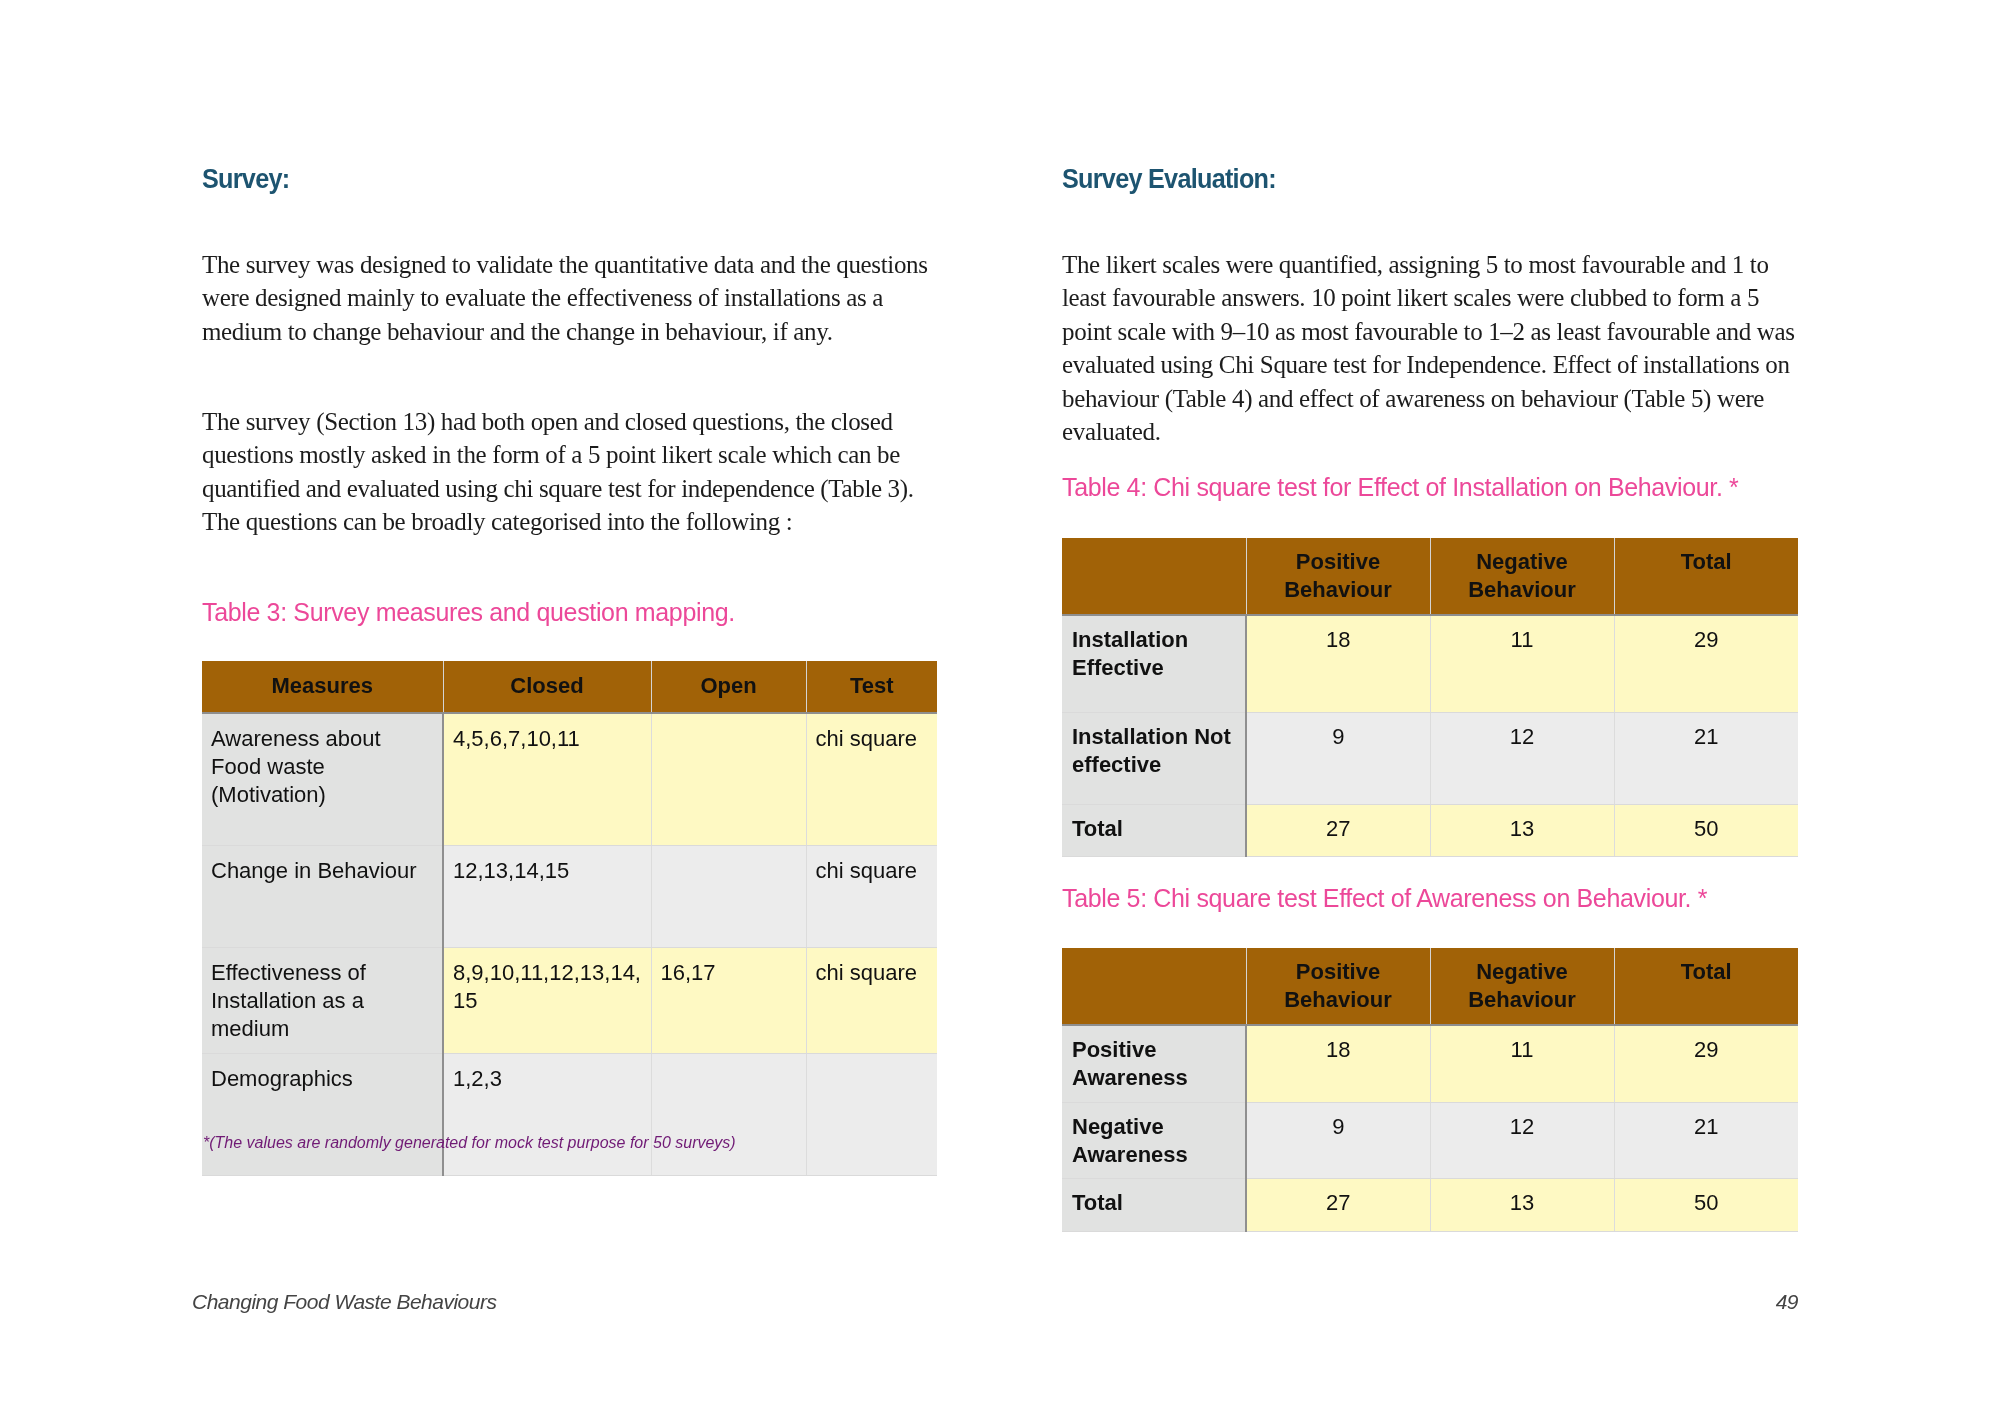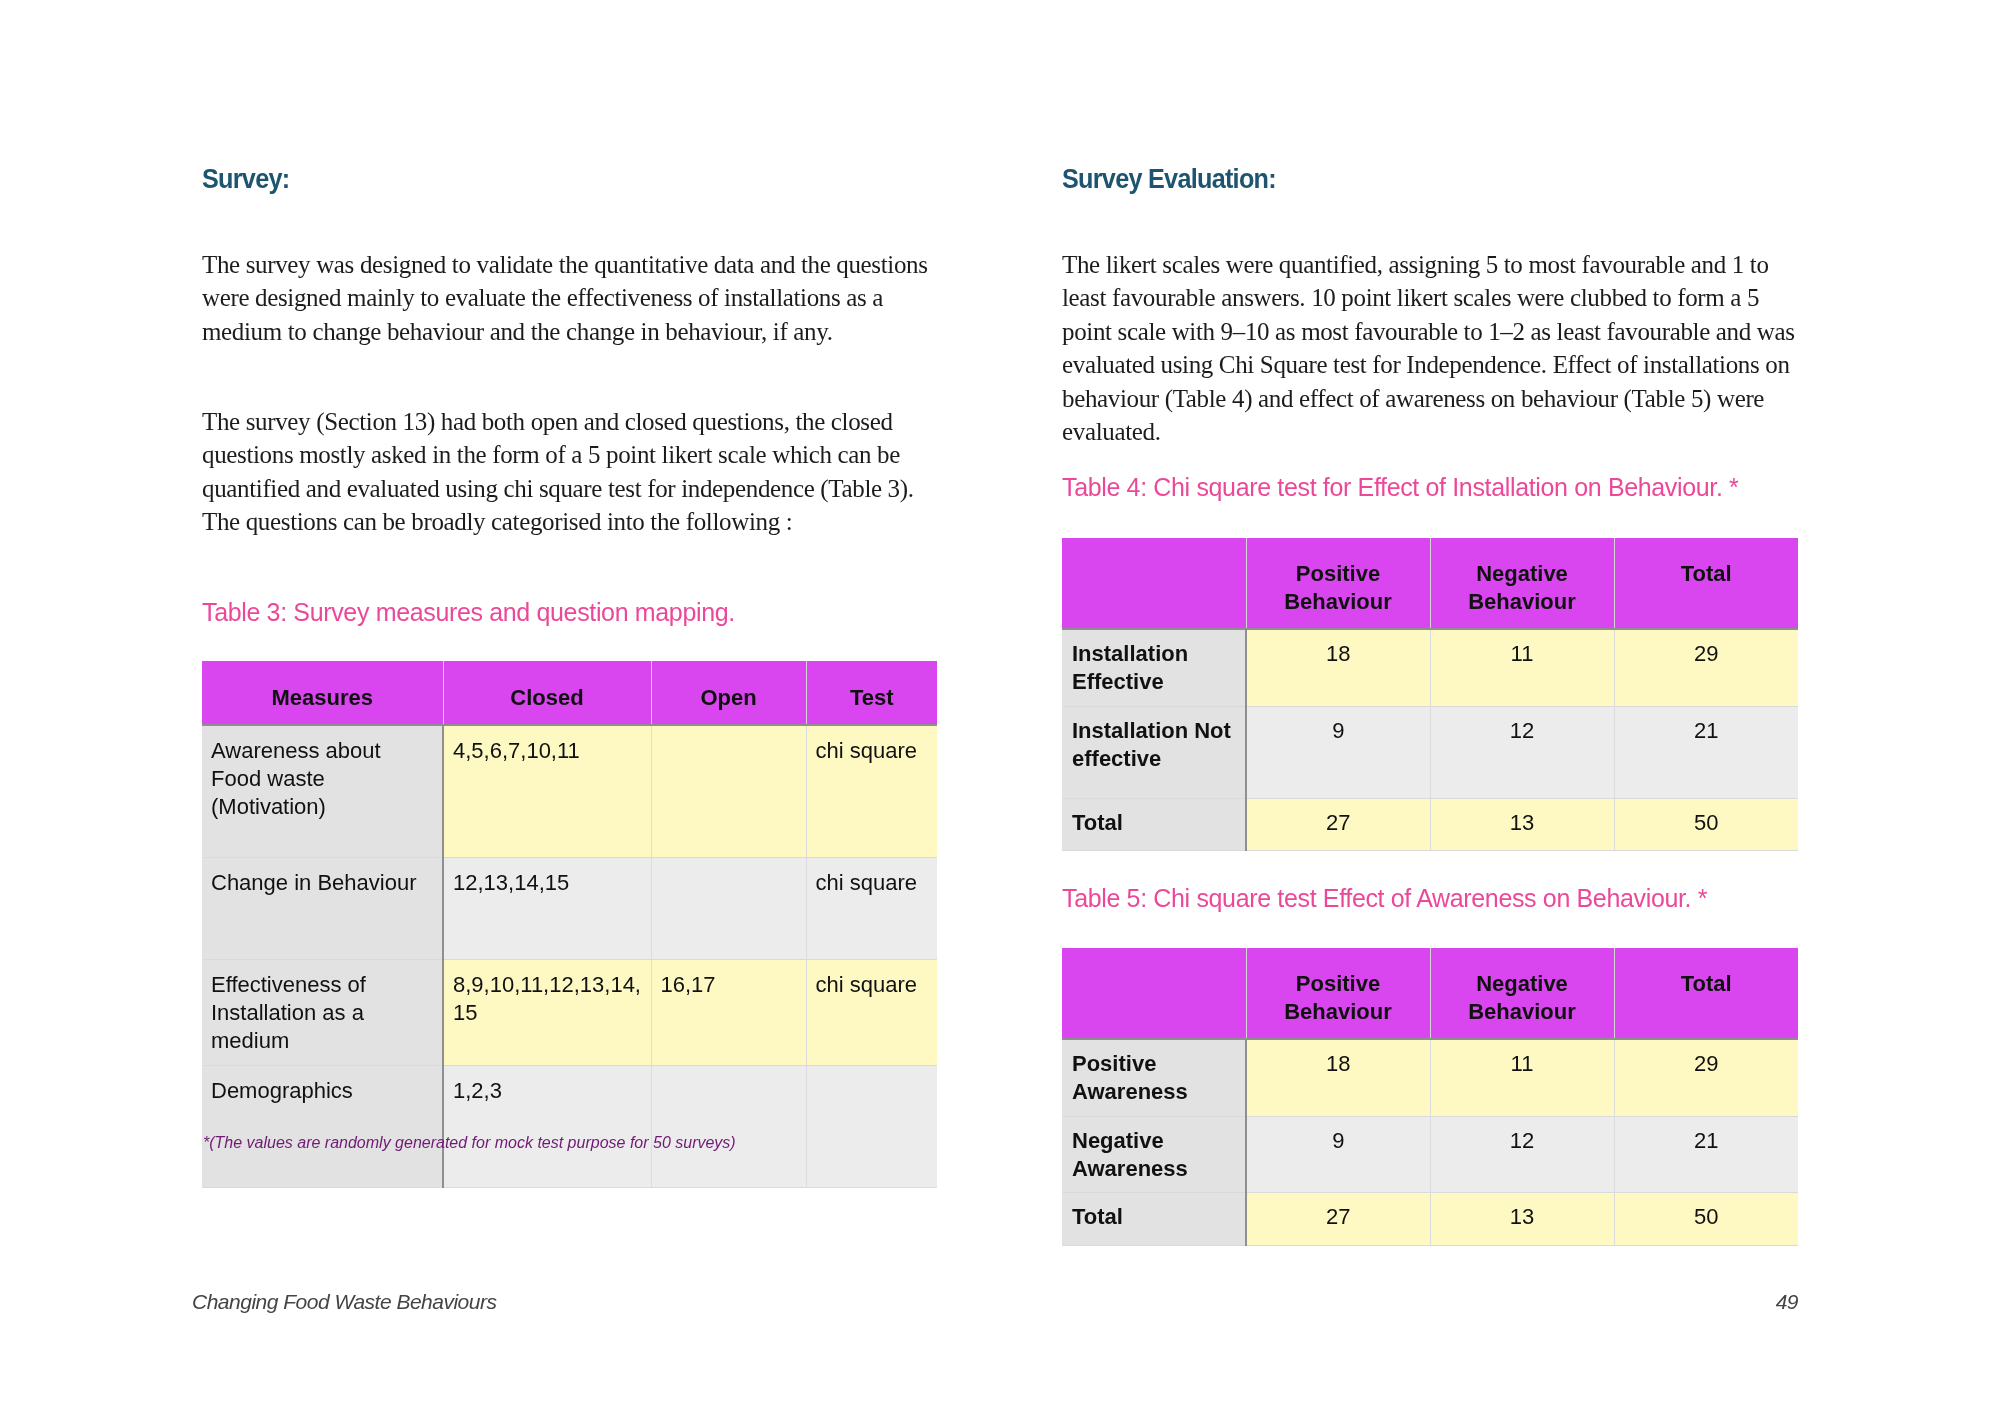--- a/index.html
+++ b/index.html
@@ -20,23 +20,23 @@
     font-family: Liberation Sans, sans-serif;
     font-size: 25px; line-height: 30px; color: #ec4899;
     letter-spacing: -0.35px; white-space: nowrap;
   }
   table.t {
     position: absolute; border-collapse: collapse; table-layout: fixed;
     font-family: "Liberation Sans", "DejaVu Sans", sans-serif;
     font-size: 22px; line-height: 28px; color: #111;
   }
   table.t th {
-    background: #d946ef; font-weight: bold; vertical-align: top;
+    background: #a16207; font-weight: bold; vertical-align: top;
     border-right: 1px solid #d4d4d4; border-bottom: 2px solid #8e8e8e;
-    padding: 12px;
+    padding: 0;
   }
   table.t td {
     vertical-align: top; border-right: 1px solid #dcdcdc; border-bottom: 1px solid #dadada;
     padding: 0;
   }
   table.t th:last-child, table.t td:last-child { border-right: none; }
   table.t td.rowhead { background: #e1e2e1; border-right: 2px solid #8f8f8f; }
   table.t tr.odd td { background: #fef9c3; }
   table.t tr.even td { background: #ececec; }
   table.t tr.odd td.rowhead, table.t tr.even td.rowhead { background: #e1e2e1; }
@@ -176,21 +176,21 @@
         </th>
       <th>
           <span class="cell">Negative Behaviour</span>
         </th>
       <th>
           <span class="cell">Total</span>
         </th>
     </tr>
   </thead>
   <tbody>
-    <tr class="odd" style="height:77px;">
+    <tr class="odd" style="height:97px;">
       <td class="rowhead">
           <span class="cell">Installation Effective</span>
         </td>
       <td>
           <span class="cell">18</span>
         </td>
       <td>
           <span class="cell">11</span>
         </td>
       <td>

